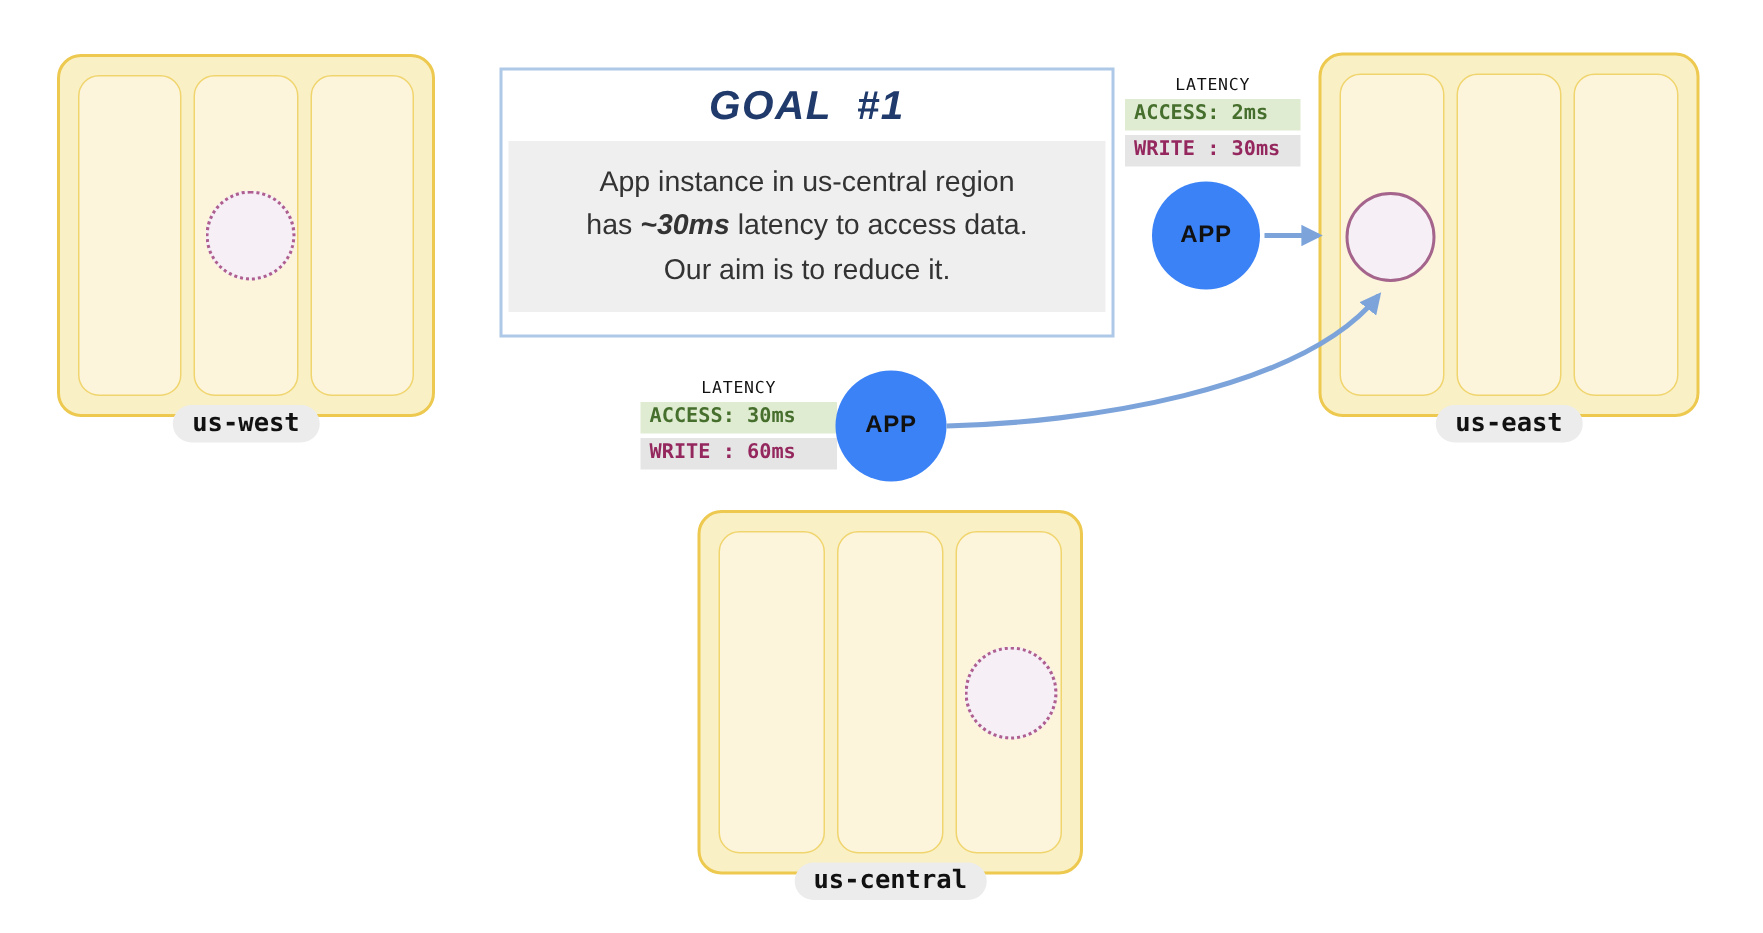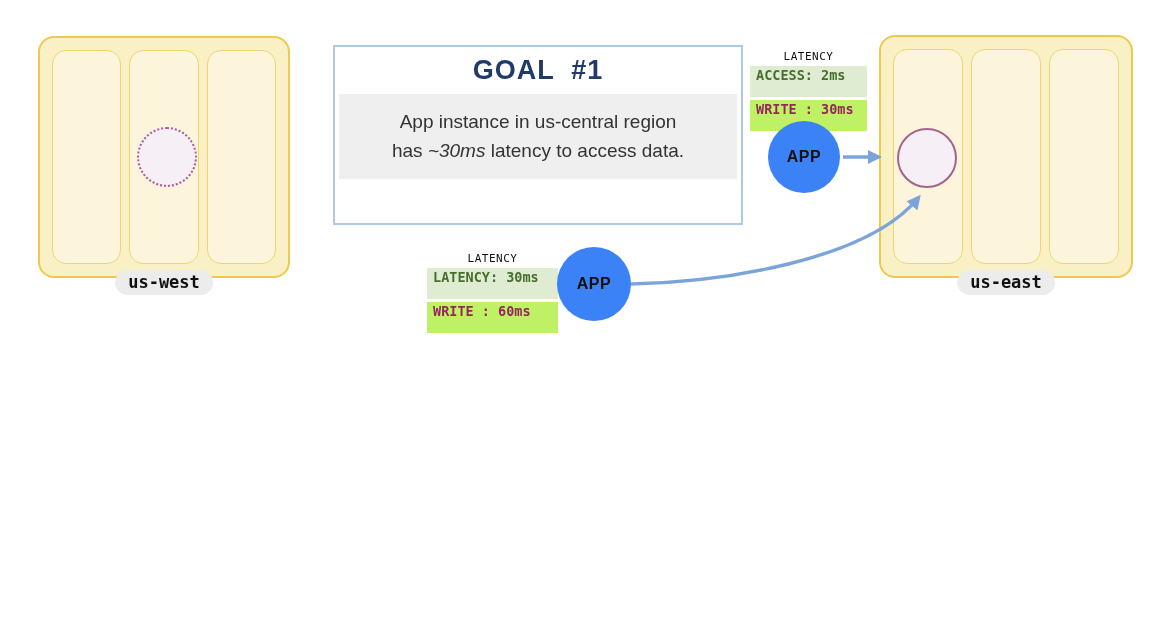--- a/index.html
+++ b/index.html
@@ -69,56 +69,57 @@
   }
   #goal-title{
     height:47px;
     line-height:47px;
     text-align:center;
     color:#1F3A6B;
     font-weight:bold;
     font-size:27px;
     letter-spacing:1px;
     white-space:pre;
+    font-style:italic;
   }
   #goal-body{
     margin:0 4px 4px;
     background:#EFEFEF;
     padding:13px 23px;
     text-align:center;
     font-size:19px;
     line-height:1.55;
     color:#333333;
   }
-  .em-strong{font-weight:normal;font-style:italic;text-align:right;}
+  .em-strong{font-weight:bold;font-style:italic;text-align:right;}
 
   
   .latency{
     position:absolute;
     display:flex;
     flex-direction:column;
     gap:3px;
     font-family:"DejaVu Sans Mono", monospace;
     box-sizing:border-box;
   }
   .latency-heading{
     text-align:center;
     font-weight:normal;
     font-size:11px;
     color:#111111;
     letter-spacing:0.5px;
   }
   .lat-row{
     font-weight:bold;
     font-size:13.5px;
-    padding:1px 6px 14px;
+    padding:1px 6px 4px;
     white-space:pre;
   }
   .lat-access{background:#DFECD2;color:#466F2D;}
-  .lat-write{background:#bef264;color:#94275D;}
+  .lat-write{background:#e5e5e5;color:#94275D;}
   #latency-us-east-app{left:750px;top:50px;width:117px;}
   #latency-us-central-app{left:427px;top:252px;width:131px;}
 
   
   .app-circle{
     position:absolute;
     border-radius:50%;
     background:#3b82f6;
     display:flex;
     align-items:center;
@@ -152,38 +153,46 @@
   </div>
 
   <div class="region" id="region-us-east">
     <div class="zone"></div>
     <div class="zone"></div>
     <div class="zone"></div>
     <div class="db db-solid" id="db-us-east"></div>
     <div class="region-label">us-east</div>
   </div>
 
+  <div class="region" id="region-us-central">
+    <div class="zone"></div>
+    <div class="zone"></div>
+    <div class="zone"></div>
+    <div class="db db-dotted" id="db-us-central"></div>
+    <div class="region-label">us-central</div>
+  </div>
 
   <div id="goal-box">
     <div id="goal-title">GOAL  #1</div>
     <div id="goal-body">
       <div>App instance in us-central region</div>
       <div><span>has </span><span class="em-strong">~30ms</span><span> latency to access data.</span></div>
+      <div>Our aim is to reduce it.</div>
     </div>
   </div>
 
   <div class="latency" id="latency-us-east-app">
     <div class="latency-heading">LATENCY</div>
     <div class="lat-row lat-access">ACCESS: 2ms</div>
     <div class="lat-row lat-write">WRITE : 30ms</div>
   </div>
 
   <div class="latency" id="latency-us-central-app">
     <div class="latency-heading">LATENCY</div>
-    <div class="lat-row lat-access">LATENCY: 30ms</div>
+    <div class="lat-row lat-access">ACCESS: 30ms</div>
     <div class="lat-row lat-write">WRITE : 60ms</div>
   </div>
 
   <div class="app-circle" id="app-us-east">APP</div>
   <div class="app-circle" id="app-us-central">APP</div>
 
   <svg id="arrows" width="1175" height="622" viewBox="0 0 1175 622">
     <defs>
       <marker id="arrowhead" viewBox="0 0 10 10" refX="8" refY="5" markerWidth="4.2" markerHeight="4.2" orient="auto-start-reverse">
         <path d="M 0 0 L 10 5 L 0 10 z" fill="#7CA4DB"></path>

